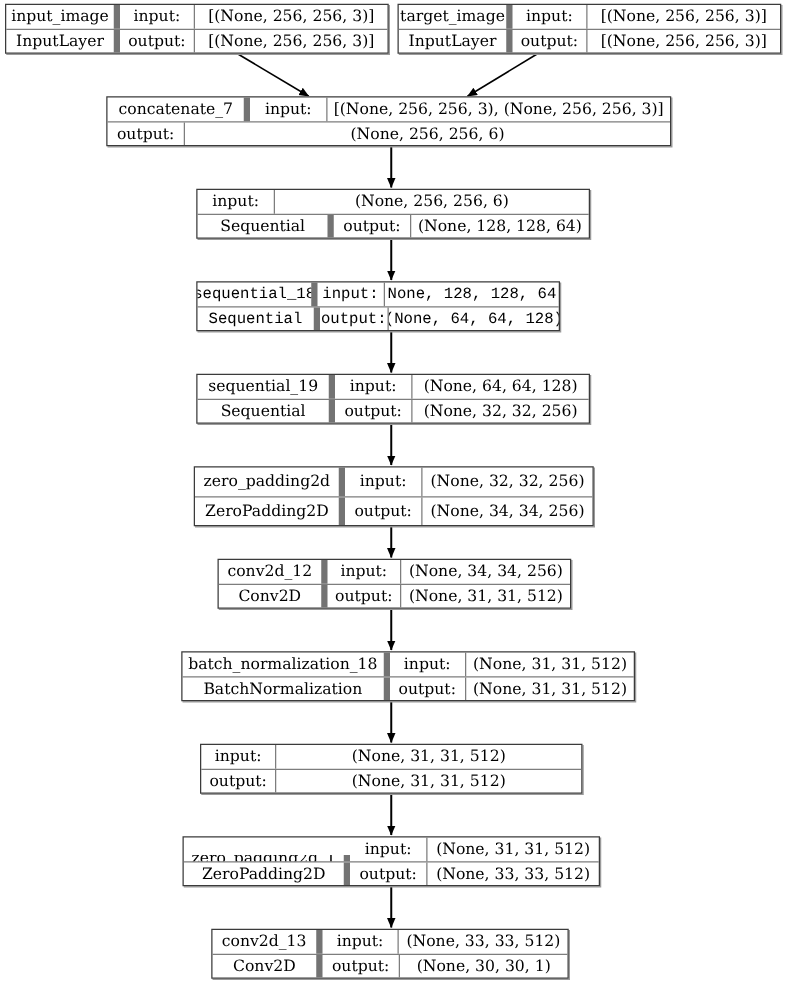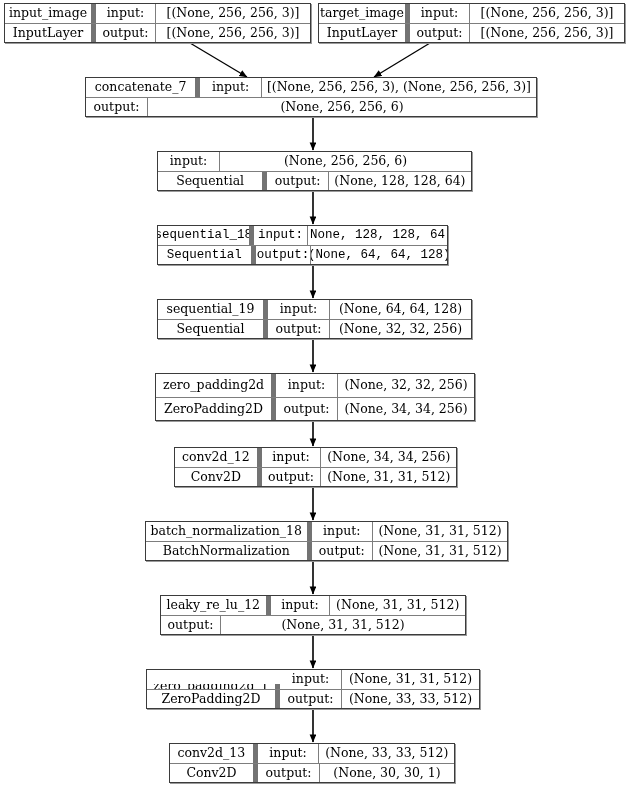--- a/index.html
+++ b/index.html
@@ -231,21 +231,20 @@
     </div>
     <div class="row">
       <div class="cell c-name" style="width:167px;">BatchNormalization</div>
       <div class="cell c-io" style="width:62px;">output:</div>
       <div class="cell c-shape">(None, 31, 31, 512)</div>
     </div>
   </div>
 
   <div class="node" style="left:160px; top:595px; width:306px; height:40px;">
     <div class="row top">
-      <div class="cell c-name" style="width:110px;">leaky_re_lu_12</div>
       <div class="cell c-io" style="width:60px;">input:</div>
       <div class="cell c-shape">(None, 31, 31, 512)</div>
     </div>
     <div class="row">
       <div class="cell c-io" style="width:60px;">output:</div>
       <div class="cell c-shape">(None, 31, 31, 512)</div>
     </div>
   </div>
 
   <div class="node" style="left:146px; top:669px; width:334px; height:40px;">

